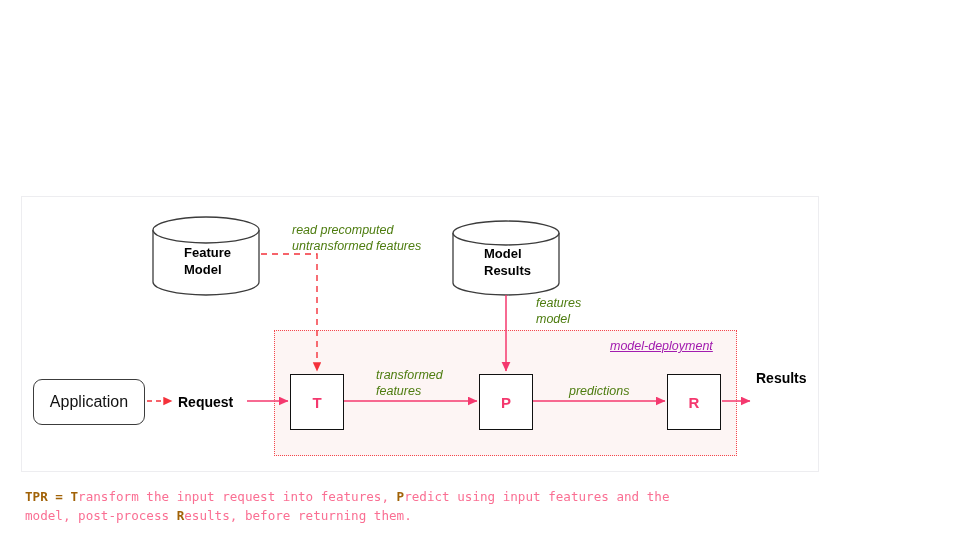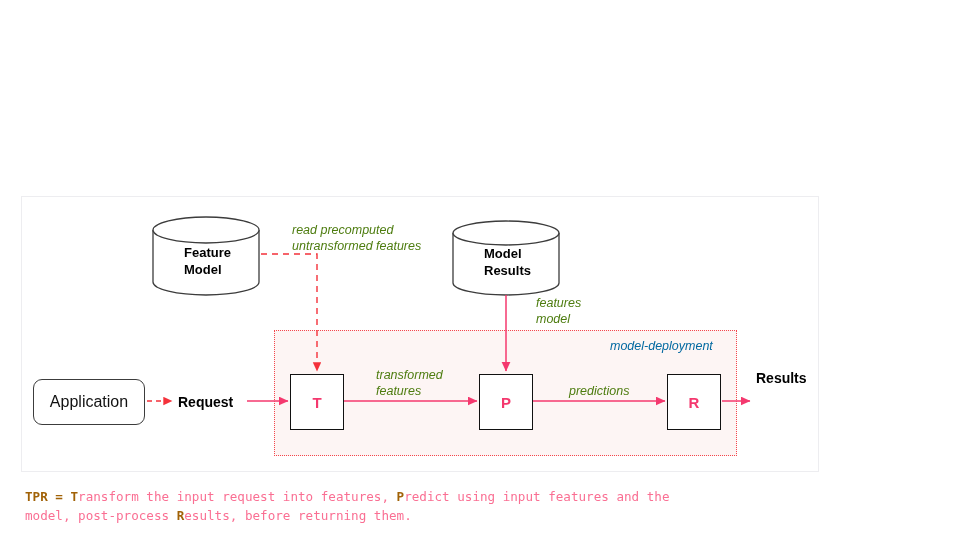--- a/index.html
+++ b/index.html
@@ -36,22 +36,23 @@
     border: 1.6px dotted #f4464c;
     background: #fdf5f4;
     box-sizing: border-box;
   }
   #deploy-label {
     position: absolute;
     left: 610px;
     top: 339px;
     font-size: 12.5px;
     font-style: italic;
-    color: #0369a1;
+    color: #a21caf;
     white-space: nowrap;
+    text-decoration: underline;
   }
   
   .cyl {
     position: absolute;
   }
   .cyl svg { display: block; }
   .cyl-label {
     position: absolute;
     left: 0;
     width: 100%;

